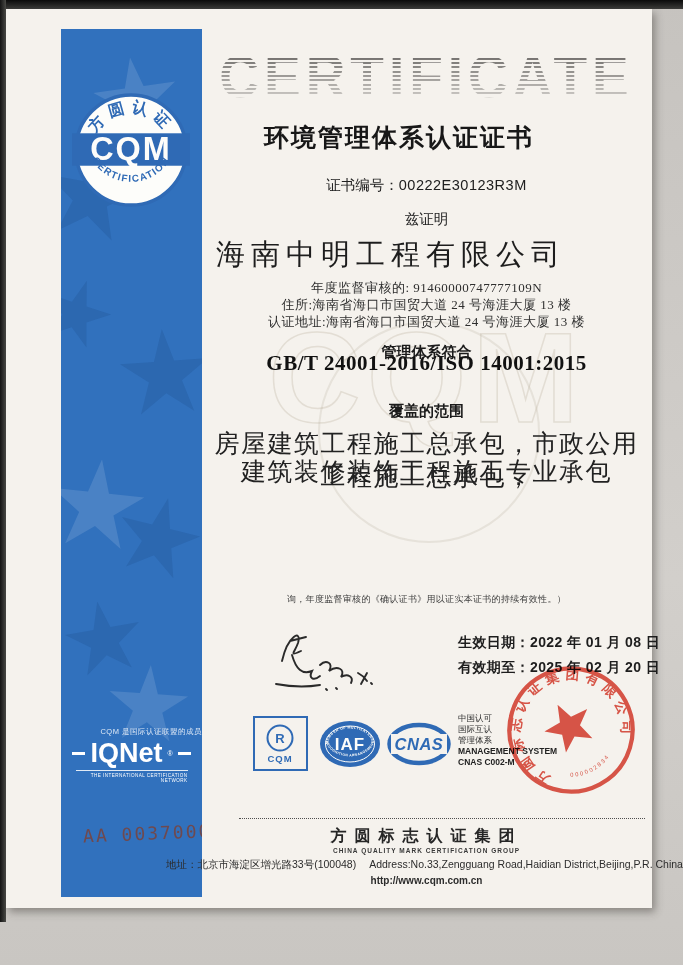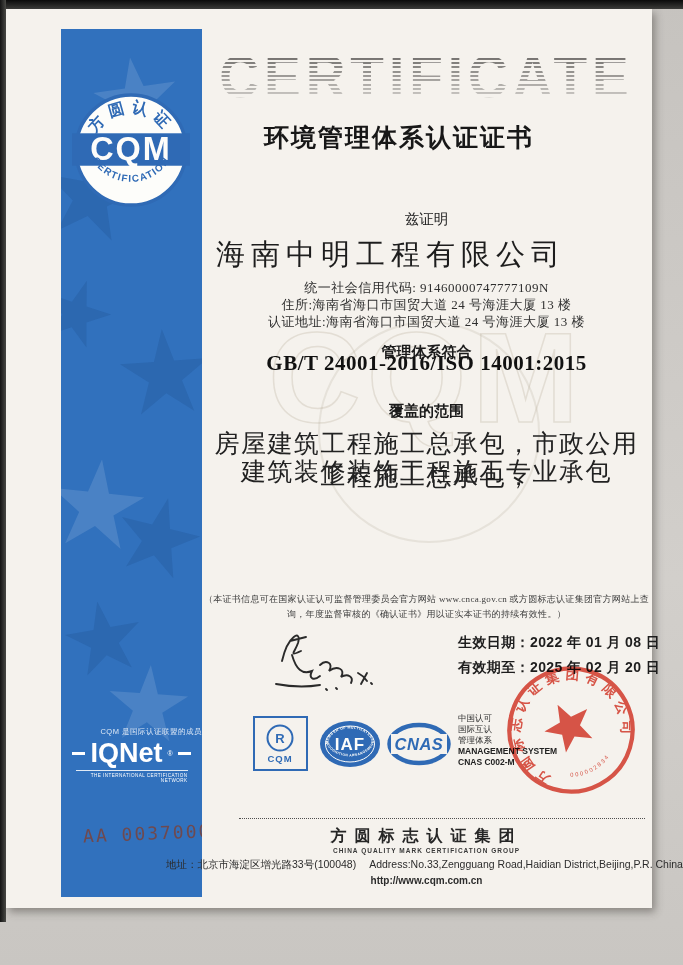--- a/index.html
+++ b/index.html
@@ -139,36 +139,36 @@
           <span class="iqnet-dash"></span>
         </div>
         <div class="iqnet-tag">THE INTERNATIONAL CERTIFICATION NETWORK</div>
       </div>
 
       <div class="serial">AA 0037000</div>
     </div>
 
     <div class="ghost">CERTIFICATE</div>
     <div class="title">环境管理体系认证证书</div>
+    <div class="certno"><span>证书编号：</span><span class="num">00222E30123R3M</span></div>
     <div class="attest">兹证明</div>
 
     <div class="company">海南中明工程有限公司</div>
-    <div class="kinfo" style="top:270px;">统一社会信用代码: 91460000747777109N</div>
+    <div class="kinfo" style="top:270px;">年度监督审核的: 91460000747777109N</div>
     <div class="kinfo" style="top:287px;">住所:海南省海口市国贸大道 24 号海涯大厦 13 楼</div>
     <div class="kinfo" style="top:304px;">认证地址:海南省海口市国贸大道 24 号海涯大厦 13 楼</div>
 
     <div class="conform">管理体系符合</div>
     <div class="standard">GB/T 24001-2016/ISO 14001:2015</div>
 
     <div class="scope-title">覆盖的范围</div>
     <div class="scope-line" style="top:418px;">房屋建筑工程施工总承包，市政公用工程施工总承包，</div>
     <div class="scope-line" style="top:446px;">建筑装修装饰工程施工专业承包</div>
 
     <div class="disclaimer">
-      <div>（本证书信息可在国家认证认可监督管理委员会官方网站 www.cnca.gov.cn 或方圆标志认证集团官方网站上查</div>
       <div>询，年度监督审核的《确认证书》用以证实本证书的持续有效性。）</div>
     </div>
 
     <svg class="signature" width="115" height="80" viewBox="0 0 115 80">
       <g fill="none" stroke="#2a2a2a" stroke-width="1.9" stroke-linecap="round">
         <path d="M 14,40 C 20,14 34,8 30,22 C 27,31 20,36 33,30 M 22,20 L 38,16"></path>
         <path d="M 24,34 C 28,48 34,54 44,50 C 40,58 46,60 52,55"></path>
         <path d="M 52,44 C 58,38 66,42 61,50 C 69,44 78,48 73,56 C 80,52 86,56 83,62"></path>
         <path d="M 90,52 C 94,54 97,57 99,60 M 99,52 L 93,63"></path>
         <path d="M 8,63 C 24,66 40,66 52,64"></path>

